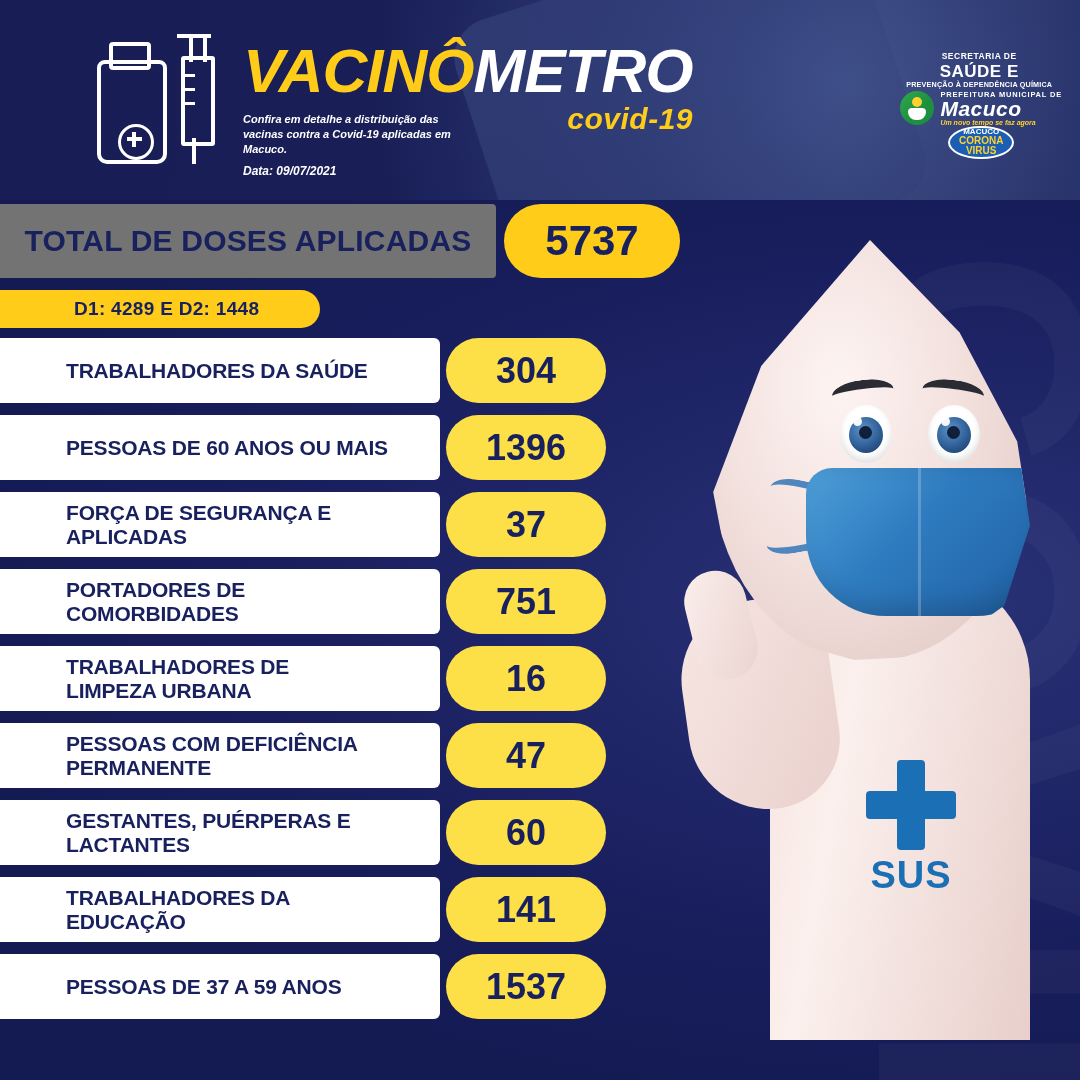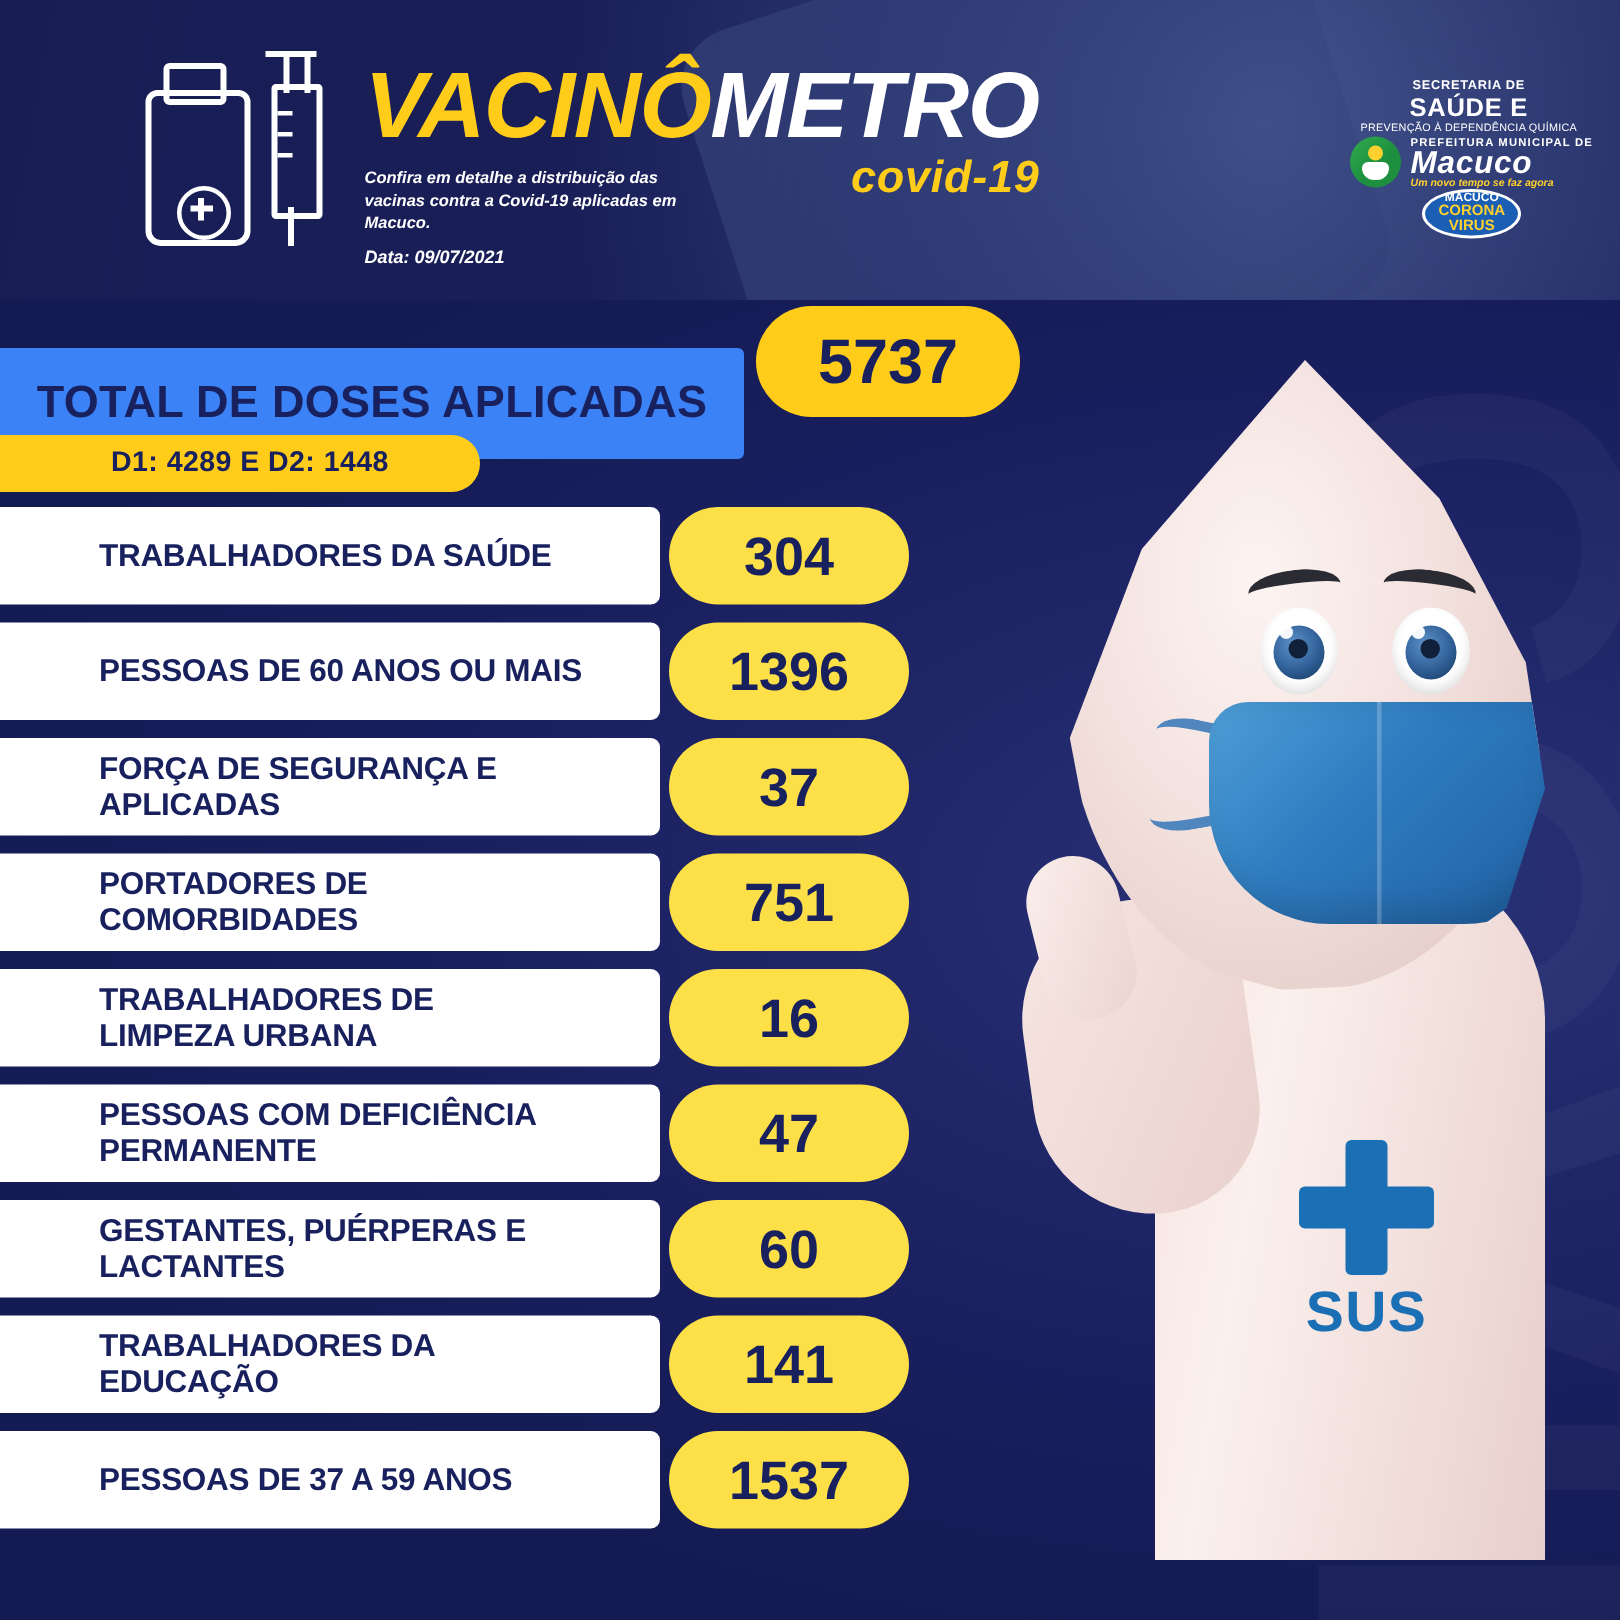--- a/index.html
+++ b/index.html
@@ -197,21 +197,21 @@
     margin: 0 10px;
   }
   .logo-saude {
     text-align: center;
     color: #fff;
     line-height: 1.15;
     padding-right: 4px;
   }
   .logo-saude .l1 { font-size: 8.5px; font-weight: 700; letter-spacing: .5px; }
   .logo-saude .l2 { font-size: 17px; font-weight: 700; letter-spacing: .5px; }
-  .logo-saude .l3 { font-size: 7.2px; font-weight: 400; letter-spacing: .2px; }
+  .logo-saude .l3 { font-size: 7.2px; font-weight: 700; letter-spacing: .2px; }
   .logo-pref {
     display: flex;
     align-items: center;
     gap: 6px;
     color: #fff;
   }
   .pref-mark {
     width: 34px; height: 34px;
     border-radius: 50%;
     background: linear-gradient(135deg,#2fa84f 0%, #1d8f3e 60%);
@@ -257,26 +257,25 @@
   .total-row {
     position: absolute;
     left: 0; top: 204px;
     width: 680px;
     height: 74px;
   }
   .total-label {
     position: absolute;
     left: 0; top: 0;
     width: 496px; height: 74px;
-    background: #3b82f6;
+    background: #737373;
     border-radius: 0 4px 4px 0;
     display: flex;
     align-items: center;
     justify-content: center;
-    margin-top: 28px;
   }
   .total-label span {
     font-size: 30px;
     font-weight: 800;
     color: #18205e;
     letter-spacing: 0.2px;
   }
   .total-value {
     position: absolute;
     left: 504px; top: 0;

